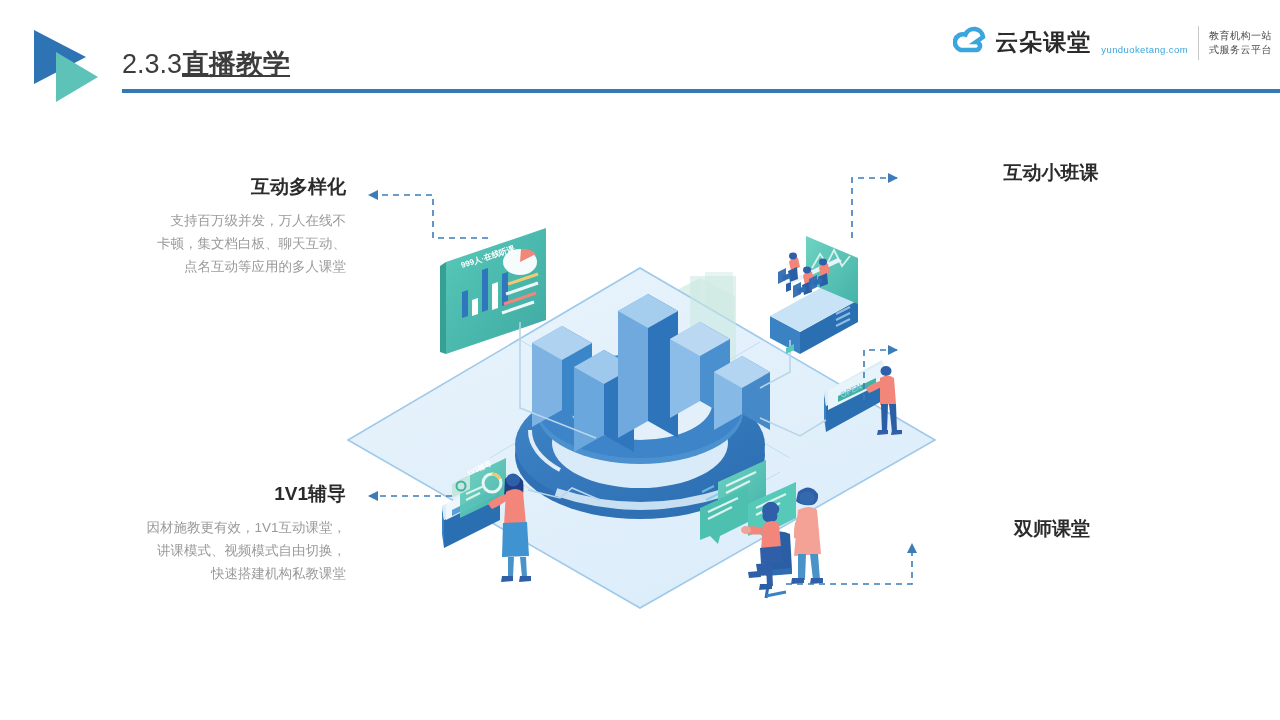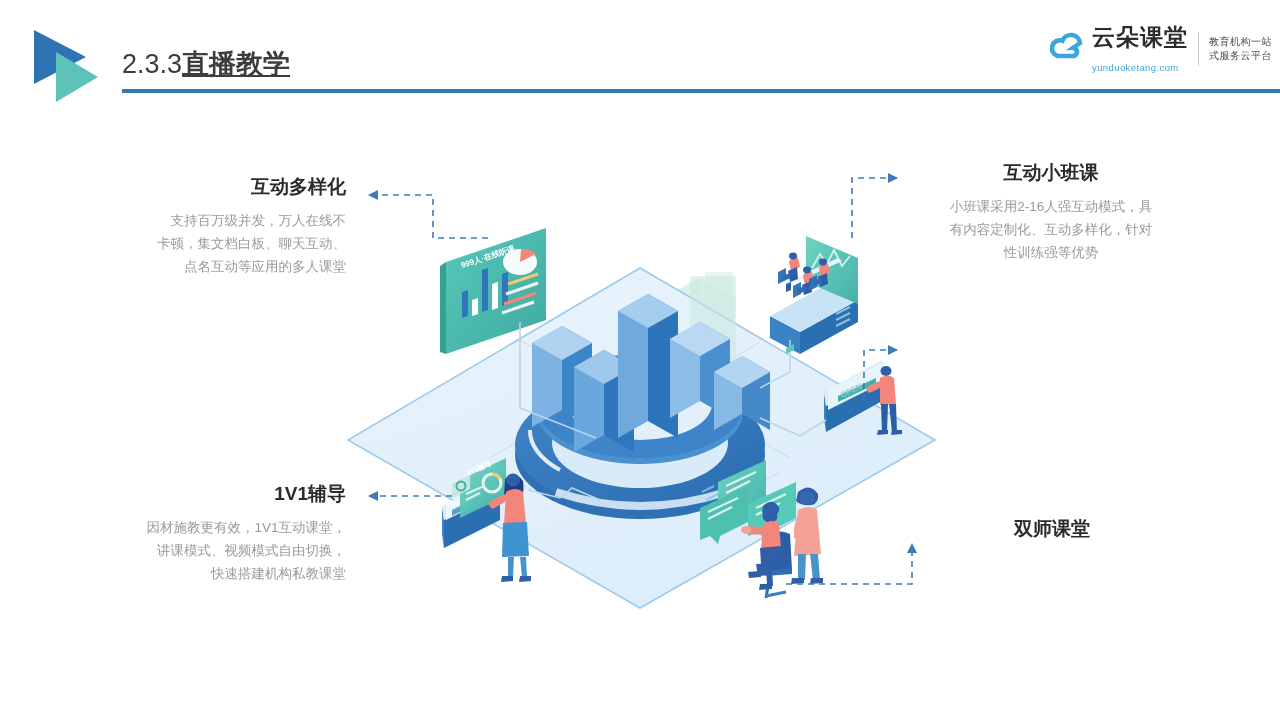--- a/index.html
+++ b/index.html
@@ -31,21 +31,21 @@
     position: absolute; left: 122px; top: 89px;
     width: 1158px; height: 4px;
     background: #3479b5;
   }
   .brand {
     position: absolute; right: 8px; top: 26px;
     display: flex; align-items: center; gap: 10px;
   }
   .brand-logo { display:flex; align-items:center; gap:4px; }
   .brand-cloud { position: relative; width: 38px; height: 34px; }
-  .brand-words { display:flex; flex-direction: column; line-height: 1; }
+  .brand-words { display:flex; flex-direction: row; line-height: 1; gap: 10px; }
   .brand-cn {
     font-size: 23px; font-weight: 700; color: #2b2b2b;
     letter-spacing: 1px;
   }
   .brand-en {
     font-size: 9.5px; color: #3ba5dd; letter-spacing: 0.4px;
     margin-top: 14px;
   }
   .brand-sep { width: 1px; height: 34px; background: #c9c9c9; }
   .brand-tag {
@@ -443,23 +443,20 @@
 
   <div class="callout left-side" id="co-1v1">
     <div class="c-title">1V1辅导</div>
     <div class="c-body">因材施教更有效，1V1互动课堂，
 讲课模式、视频模式自由切换，
 快速搭建机构私教课堂</div>
   </div>
 
   <div class="callout right-side" id="co-small">
     <div class="c-title">互动小班课</div>
-    <div class="c-body">小班课采用2-16人强互动模式，具
-有内容定制化、互动多样化，针对
-性训练强等优势</div>
   </div>
 
 
   <div class="callout right-side" id="co-dual">
     <div class="c-title">双师课堂</div>
   </div>
 
 </div>
 
 </body></html>

